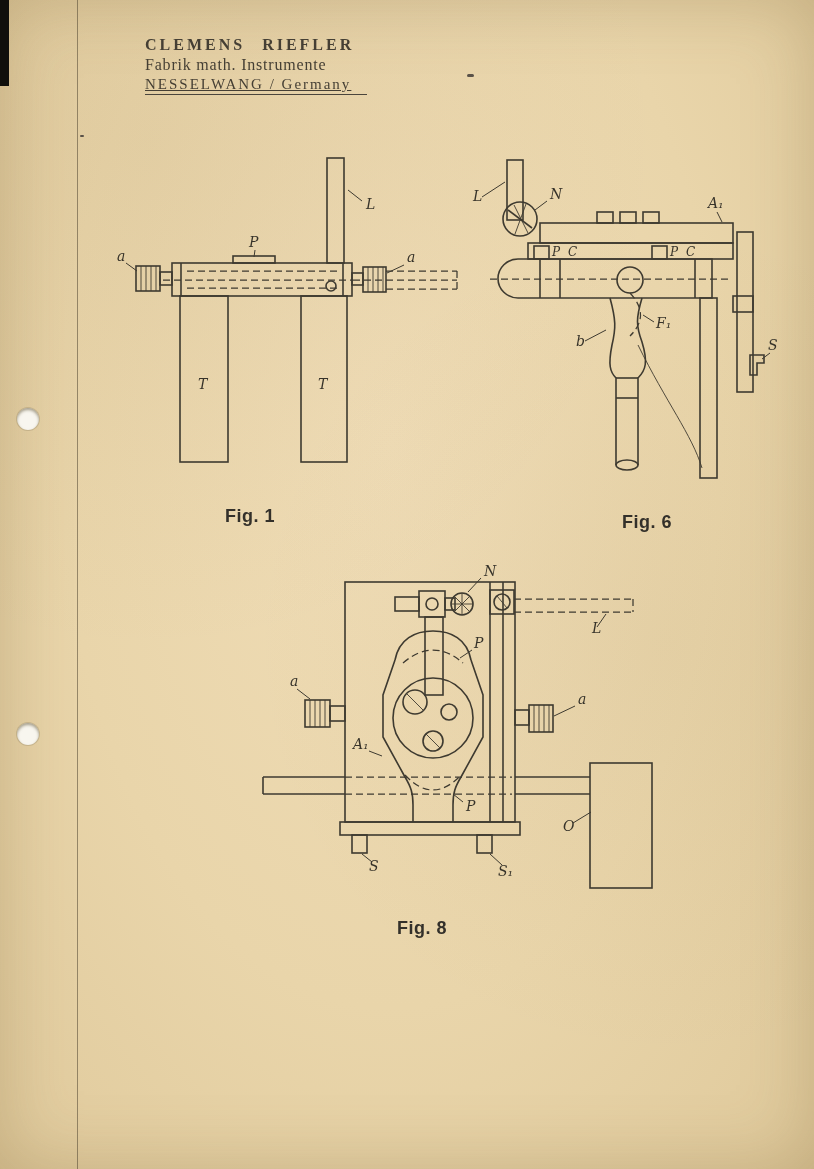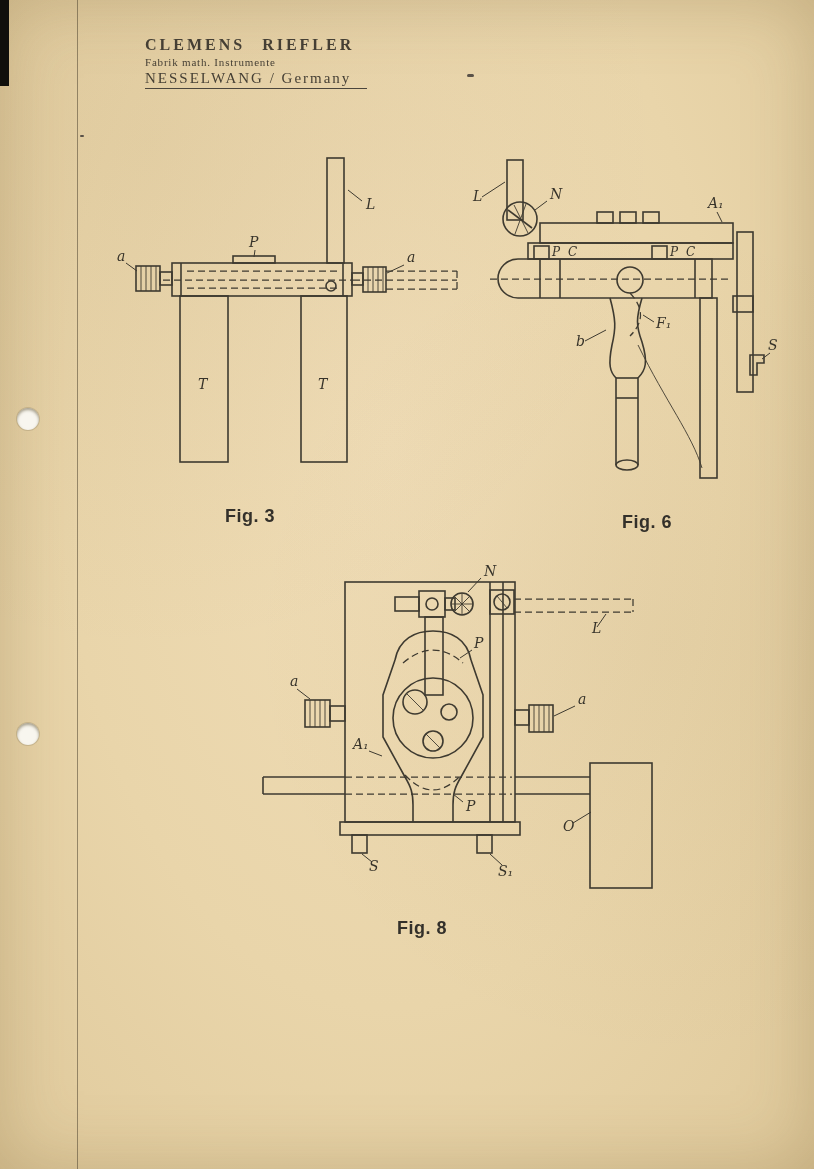--- a/index.html
+++ b/index.html
@@ -14,23 +14,23 @@
   }
   .corner-notch{position:absolute;left:0;top:0;width:9px;height:86px;background:#100f0c;}
   .margin-line{position:absolute;left:77px;top:0;width:1px;height:1169px;background:rgba(80,70,50,0.55);}
   .hole{position:absolute;width:22px;height:22px;border-radius:50%;background:#f8f6ef;
     box-shadow: inset 0 2px 3px rgba(100,90,60,0.55), 0 0 0 1px rgba(150,135,100,0.35);}
   .hole-1{left:17px;top:408px;} .hole-2{left:17px;top:723px;}
   .speck{position:absolute;background:#5a5248;border-radius:2px;}
 
   .letterhead{position:absolute;left:145px;top:36px;color:#453f34;}
   .lh-company{font-size:16px;font-weight:700;letter-spacing:3px;word-spacing:10px;}
-  .lh-subtitle{font-size:11px;letter-spacing:0.8px;margin-top:2px;}
+  .lh-subtitle{font-size:16px;letter-spacing:0.8px;margin-top:2px;}
   .lh-location{font-size:15px;letter-spacing:2px;margin-top:2px;display:inline-block;
-    border-bottom:1.6px solid #4a453c;padding-right:16px;padding-bottom:1px;}
+    border-bottom:1.6px solid #4a453c;padding-right:16px;padding-bottom:1px;text-decoration:underline;}
 
   .fig{position:absolute;}
   .ink, .ink *{fill:none;stroke:#3e3a30;stroke-width:1.6;}
   .ink .dash{stroke-dasharray:7 4;stroke-width:1.25;}
   .ink .lead{stroke-width:1;}
   .ink .thin{stroke-width:0.9;}
   .lbl text{fill:#37332a;stroke:none;font:italic 14px "DejaVu Serif", serif;}
   .lbl text.small{font-size:12px;}
 
   .caption{position:absolute;font:700 18px "Liberation Sans", sans-serif;
@@ -107,21 +107,21 @@
     </g>
     <g class="lbl">
       <text x="261" y="59">L</text>
       <text x="144" y="97">P</text>
       <text x="12" y="111">a</text>
       <text x="302" y="112">a</text>
       <text x="93" y="239">T</text>
       <text x="213" y="239">T</text>
     </g>
   </svg>
-  <div class="caption cap3">Fig. 3</div>
+  <div class="caption cap3">Fig. 1</div>
 
   <svg class="fig" style="left:470px;top:150px;" width="330" height="360" viewBox="0 0 330 360">
     <g class="ink">
       <g>
         <rect x="37" y="10" width="16" height="60"></rect>
       </g>
       <g>
         <circle cx="50" cy="69" r="17"></circle>
         <line x1="38" y1="60" x2="62" y2="78"></line>
         <line class="thin" x1="44" y1="55" x2="58" y2="83"></line>

